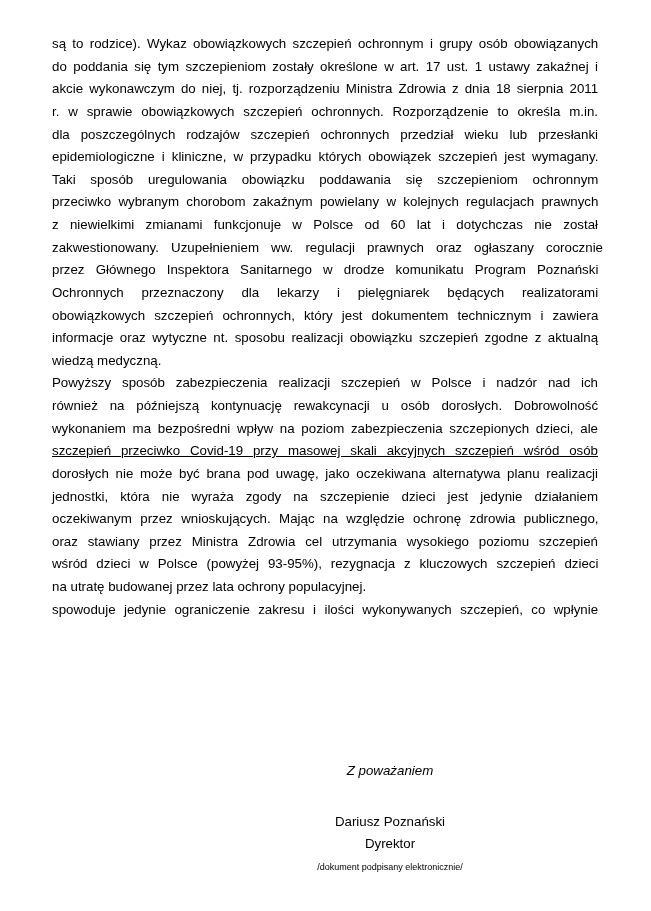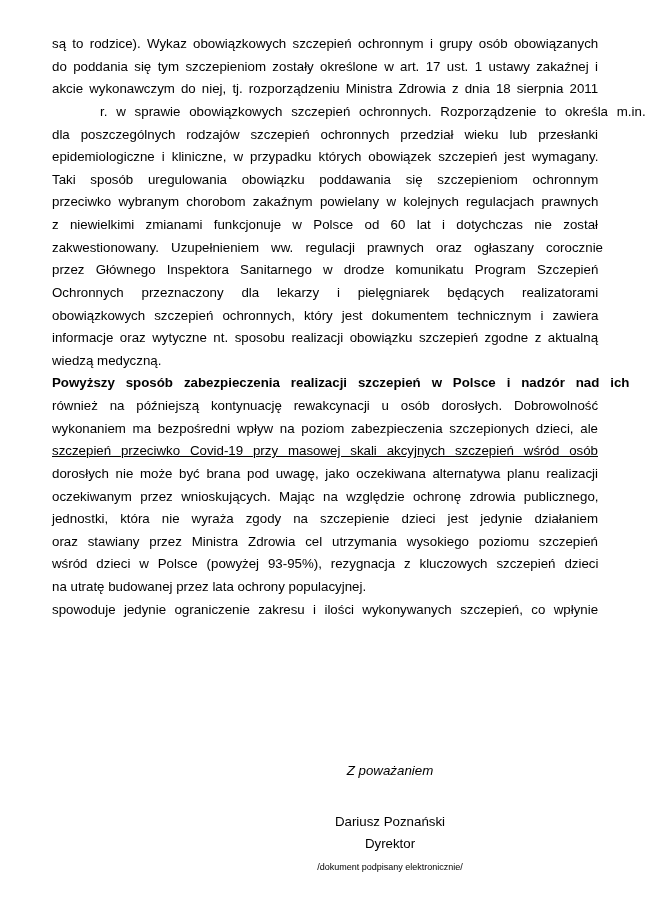--- a/index.html
+++ b/index.html
@@ -53,39 +53,39 @@
     .closing.note { top: 862px; font-size: 9px; }
   </style>
 </head>
 <body>
 
 <div class="page">
   <div class="body-text" id="body-text">
       <span class="line" style="display: block; word-spacing: 2.6px;">są to rodzice). Wykaz obowiązkowych szczepień ochronnym i grupy osób obowiązanych</span>
       <span class="line" style="display: block; word-spacing: 2.64286px;">do poddania się tym szczepieniom zostały określone w art. 17 ust. 1 ustawy zakaźnej i</span>
       <span class="line" style="display: block; word-spacing: 2.41667px;">akcie wykonawczym do niej, tj. rozporządzeniu Ministra Zdrowia z dnia 18 sierpnia 2011</span>
-      <span class="line" style="display: block; word-spacing: 5.11111px; margin-left: 48px;">r. w sprawie obowiązkowych szczepień ochronnych. Rozporządzenie to określa m.in.</span>
+      <span class="line" style="display: block; word-spacing: 5.11111px;">r. w sprawie obowiązkowych szczepień ochronnych. Rozporządzenie to określa m.in.</span>
       <span class="line" style="display: block; word-spacing: 7.25px;">dla poszczególnych rodzajów szczepień ochronnych przedział wieku lub przesłanki</span>
       <span class="line" style="display: block; word-spacing: 3.33333px;">epidemiologiczne i kliniczne, w przypadku których obowiązek szczepień jest wymagany.</span>
       <span class="line" style="display: block; word-spacing: 11px;">Taki sposób uregulowania obowiązku poddawania się szczepieniom ochronnym</span>
       <span class="line" style="display: block; word-spacing: 3.625px;">przeciwko wybranym chorobom zakaźnym powielany w kolejnych regulacjach prawnych</span>
       <span class="line" style="display: block; word-spacing: 7.58333px;">z niewielkimi zmianami funkcjonuje w Polsce od 60 lat i dotychczas nie został</span>
       <span class="line" style="display: block; word-spacing: 8.42857px;">zakwestionowany. Uzupełnieniem ww. regulacji prawnych oraz ogłaszany corocznie</span>
-      <span class="line" style="display: block; word-spacing: 7.5px;">przez Głównego Inspektora Sanitarnego w drodze komunikatu Program Szczepień</span>
+      <span class="line" style="display: block; word-spacing: 7.5px;">przez Głównego Inspektora Sanitarnego w drodze komunikatu Program Poznański</span>
       <span class="line" style="display: block; word-spacing: 14.1429px;">Ochronnych przeznaczony dla lekarzy i pielęgniarek będących realizatorami</span>
       <span class="line" style="display: block; word-spacing: 5.375px;">obowiązkowych szczepień ochronnych, który jest dokumentem technicznym i zawiera</span>
       <span class="line" style="display: block; word-spacing: 2.8px;">informacje oraz wytyczne nt. sposobu realizacji obowiązku szczepień zgodne z aktualną</span>
       <span class="line last">wiedzą medyczną.</span>
-      <span class="line" style="display: block; word-spacing: 7.2px; font-weight: bold;">Powyższy sposób zabezpieczenia realizacji szczepień w Polsce i nadzór nad ich</span>
+      <span class="line" style="display: block; word-spacing: 7.2px;">Powyższy sposób zabezpieczenia realizacji szczepień w Polsce i nadzór nad ich</span>
       <span class="line" style="display: block; word-spacing: 8.125px;">również na późniejszą kontynuację rewakcynacji u osób dorosłych. Dobrowolność</span>
       <span class="line" style="display: block; word-spacing: 3px;">wykonaniem ma bezpośredni wpływ na poziom zabezpieczenia szczepionych dzieci, ale</span>
       <span class="line" style="display: block; word-spacing: 6.11111px; text-decoration: underline;">szczepień przeciwko Covid-19 przy masowej skali akcyjnych szczepień wśród osób</span>
       <span class="line" style="display: block; word-spacing: 2.90909px;">dorosłych nie może być brana pod uwagę, jako oczekiwana alternatywa planu realizacji</span>
+      <span class="line" style="display: block; word-spacing: 8.3px;">jednostki, która nie wyraża zgody na szczepienie dzieci jest jedynie działaniem</span>
       <span class="line" style="display: block; word-spacing: 4.75px;">oczekiwanym przez wnioskujących. Mając na względzie ochronę zdrowia publicznego,</span>
-      <span class="line" style="display: block; word-spacing: 8.3px;">jednostki, która nie wyraża zgody na szczepienie dzieci jest jedynie działaniem</span>
       <span class="line" style="display: block; word-spacing: 6.11111px;">oraz stawiany przez Ministra Zdrowia cel utrzymania wysokiego poziomu szczepień</span>
       <span class="line" style="display: block; word-spacing: 5.2px;">wśród dzieci w Polsce (powyżej 93-95%), rezygnacja z kluczowych szczepień dzieci</span>
       <span class="line last">na utratę budowanej przez lata ochrony populacyjnej.</span>
       <span class="line" style="display: block; word-spacing: 4.66667px;">spowoduje jedynie ograniczenie zakresu i ilości wykonywanych szczepień, co wpłynie</span>
     </div>
 
   <div class="closing greeting">Z poważaniem</div>
   <div class="closing name">Dariusz Poznański</div>
   <div class="closing role">Dyrektor</div>
   <div class="closing note">/dokument podpisany elektronicznie/</div>

